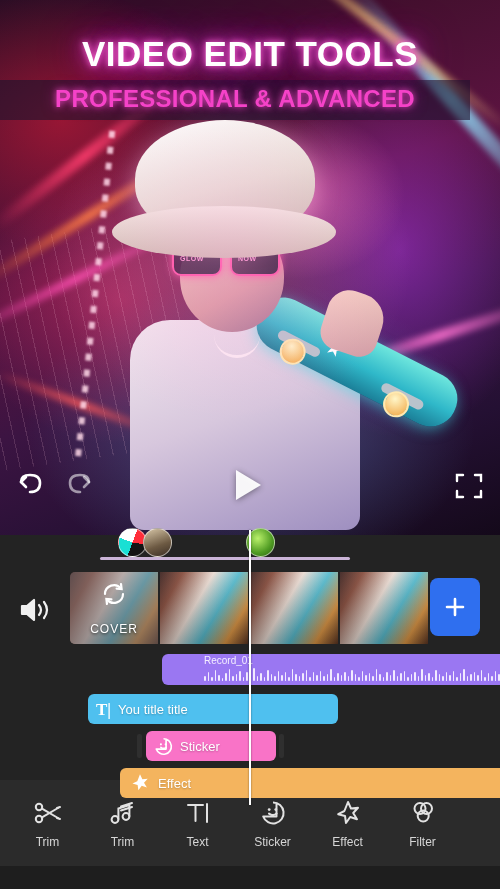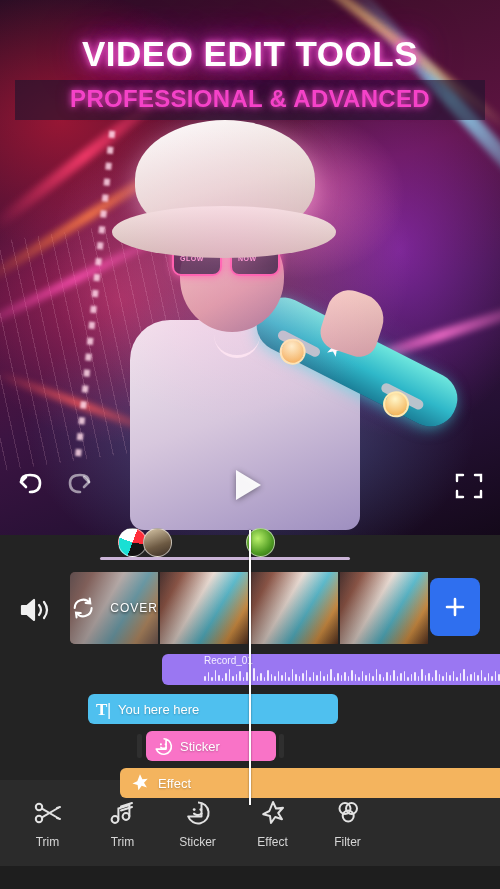--- a/index.html
+++ b/index.html
@@ -86,21 +86,21 @@
         background:radial-gradient(ellipse 260px 230px at 230px 260px, rgba(255,160,220,.32), transparent 70%); }
 
   
   .title-wrap { position:absolute; left:0; top:34px; width:500px; text-align:center; z-index:6; }
   .main-title {
     font-size:35px; font-weight:700; color:#fff; letter-spacing:.5px;
     font-family:"Liberation Sans", sans-serif;
     text-shadow:0 0 6px #ff6ad5, 0 0 16px #e238c8, 0 0 30px #b31ea8, 0 0 46px #8c1490;
   }
   .sub-band {
-    margin-top:6px; width:470px; margin-left:15px; background:rgba(30,20,45,.62);
+    margin-top:6px; width:470px; background:rgba(30,20,45,.62);
     padding:5px 0 7px;
   }
   .sub-title {
     font-size:24px; font-weight:700; color:#f542c8; letter-spacing:.3px;
     text-shadow:0 0 6px rgba(255,80,210,.85), 0 0 14px rgba(220,40,180,.6);
   }
 
   
   .ctrl-row { position:absolute; left:0; top:466px; width:500px; height:44px; z-index:7; }
   .icon-btn { position:absolute; width:36px; height:36px; cursor:pointer; }
@@ -137,21 +137,21 @@
   
   .clips { position:absolute; left:70px; top:572px; height:72px; display:flex; gap:2px; z-index:8; }
   .clip { width:88px; height:72px; overflow:hidden; position:relative; background:#3a2a2a; }
   .clip.first { border-radius:5px 0 0 5px; }
   .clip-img2 { position:absolute; inset:0;
         background:
           linear-gradient(120deg,#3d2421 0%,#8a4f3f 18%,#f2e3da 42%,#58c2d6 62%,#e39a45 82%,#5a3422 100%);
         opacity:.96; }
   .clip-shade { position:absolute; inset:0; background:linear-gradient(180deg,rgba(255,255,255,.06),rgba(0,0,0,.25)); }
   .cover-ov { position:absolute; inset:0; background:rgba(120,110,115,.45);
-        display:flex; flex-direction:row; align-items:center; justify-content:center; gap:14px; }
+        display:flex; flex-direction:column; align-items:center; justify-content:center; gap:14px; }
   .cover-lbl { font-size:12px; color:#fff; letter-spacing:1px; text-shadow:0 1px 3px rgba(0,0,0,.7); }
 
   .add-btn { position:absolute; left:430px; top:578px; width:50px; height:58px; border-radius:8px;
         background:#2f6fef; display:flex; align-items:center; justify-content:center; cursor:pointer; z-index:8; }
 
   
   .track { position:absolute; height:30px; border-radius:6px; display:flex; align-items:center;
         z-index:8; cursor:pointer; }
   .track-label { font-size:13px; color:#ffffff; text-shadow:0 1px 2px rgba(0,0,0,.25); }
 
@@ -398,21 +398,21 @@
         <i style="height: 4px;"></i>
         <i style="height: 8px;"></i>
         <i style="height: 5px;"></i>
         <i style="height: 10px;"></i>
         <i style="height: 7px;"></i>
       </div>
   </div>
 
   <div class="track text-track">
     <span class="t-icon">T|</span>
-    <span class="track-label">You here here</span>
+    <span class="track-label">You title title</span>
   </div>
 
   <div class="handle h-left"></div>
   <div class="track sticker-track">
     <svg width="19" height="19" viewBox="0 0 22 22" fill="none" stroke="#fff" stroke-width="1.9">
       <path d="M11 2 A9 9 0 1 1 2.6 14 L14 14 L14 2.6" stroke-linejoin="round"></path>
       <circle cx="8" cy="8.5" r="1.2" fill="#fff" stroke="none"></circle>
       <circle cx="13.5" cy="8.5" r="1.2" fill="#fff" stroke="none"></circle>
       <path d="M8 12 Q11 14.5 14 12" stroke-linecap="round"></path>
     </svg>
@@ -451,20 +451,29 @@
           <circle cx="6" cy="19.5" r="3.4"></circle>
             <circle cx="17" cy="16.5" r="3.4"></circle>
           <path d="M9.4 19 V8.5 L20.4 5 V16"></path>
             <path d="M12 10.5 L23 7"></path>
             <path d="M12 6.5 L23 3"></path>
         </svg>
       </span>
       <span class="tool-lbl">Trim</span>
     </div>
 
+    <div class="tool">
+      <span class="tool-ico">
+        <svg width="28" height="26" viewBox="0 0 28 26" fill="none" stroke="#e2e2e2" stroke-width="2" stroke-linecap="round">
+          <path d="M4 5 H19 M11.5 5 V21"></path>
+            <path d="M23 4 V22"></path>
+        </svg>
+      </span>
+      <span class="tool-lbl">Text</span>
+    </div>
 
     <div class="tool">
       <span class="tool-ico">
         <svg width="28" height="26" viewBox="0 0 26 26" fill="none" stroke="#e2e2e2" stroke-width="2">
           <path d="M13 2.5 A10.5 10.5 0 1 1 3.2 16.5 L16.5 16.5 L16.5 3.2" stroke-linejoin="round"></path>
           <circle cx="9.2" cy="9.6" r="1.4" fill="#e2e2e2" stroke="none"></circle>
           <circle cx="15.8" cy="9.6" r="1.4" fill="#e2e2e2" stroke="none"></circle>
           <path d="M9 13.6 Q13 16.6 16.6 13.6" stroke-linecap="round"></path>
         </svg>
       </span>

